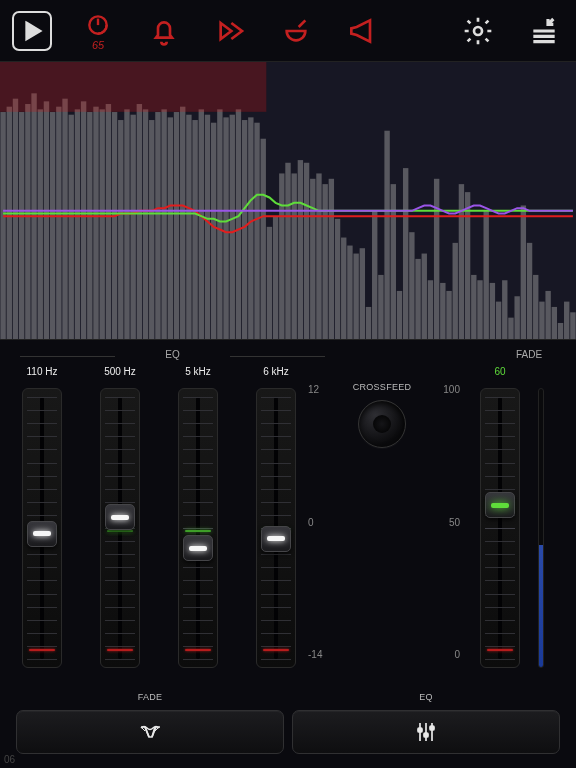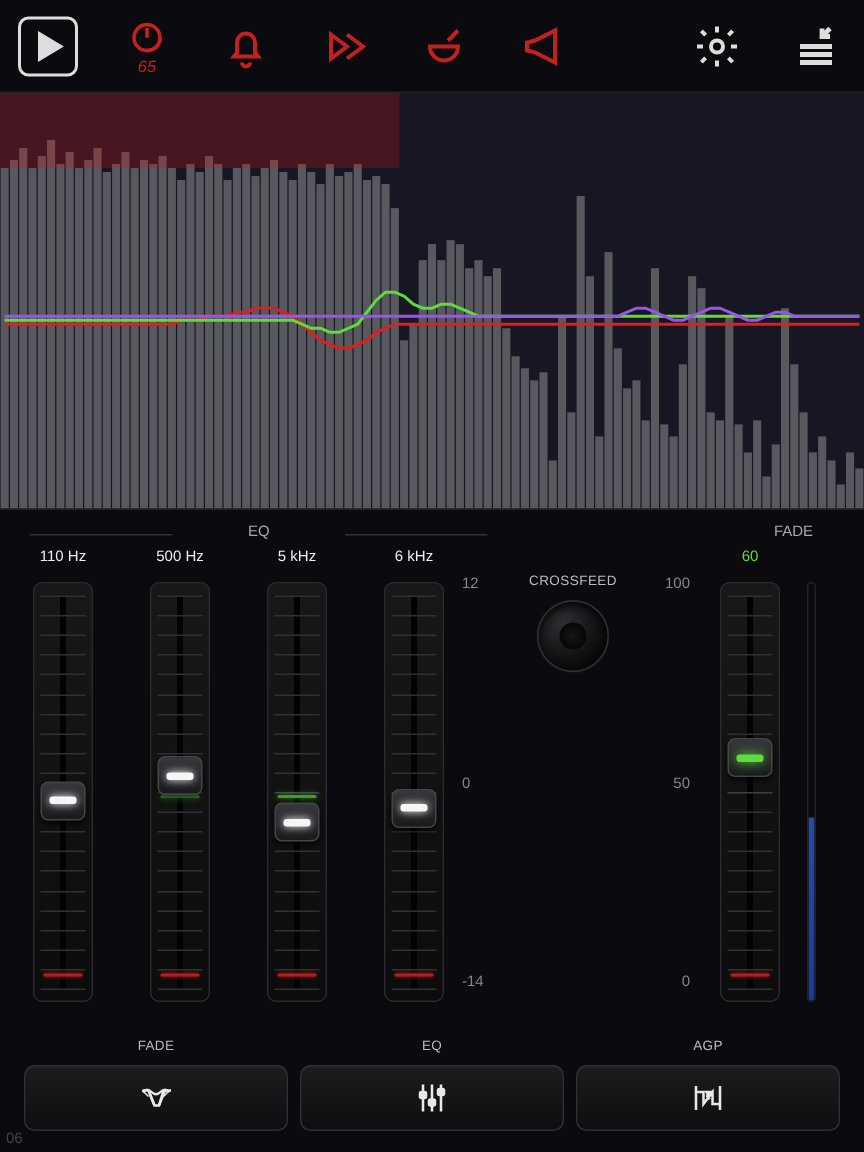--- a/index.html
+++ b/index.html
@@ -432,27 +432,16 @@
         <div class="bot-lbl">EQ</div>
         <div class="bot-box">
           <svg viewBox="0 0 24 24">
             <path d="M6 3v18M12 3v18M18 3v18"></path>
             <rect x="4" y="8" width="4" height="4" rx="1" fill="#e8e8e8"></rect>
             <rect x="10" y="13" width="4" height="4" rx="1" fill="#e8e8e8"></rect>
             <rect x="16" y="6" width="4" height="4" rx="1" fill="#e8e8e8"></rect>
           </svg>
         </div>
       </div>
-      <div class="bot-btn">
-        <div class="bot-lbl">AGP</div>
-        <div class="bot-box">
-          <svg viewBox="0 0 24 24">
-            <path d="M4 4v16M20 4v16"></path>
-            <path d="M4 8h5v8l6-8v8h5"></path>
-            <path d="M11 10l2 3"></path>
-            <path d="M11 8l3 0 -1.5 3z" fill="#e8e8e8"></path>
-          </svg>
-        </div>
-      </div>
     </div>
 </div>
 
 <span class="footer-idx">06</span>
 
 </body></html>

